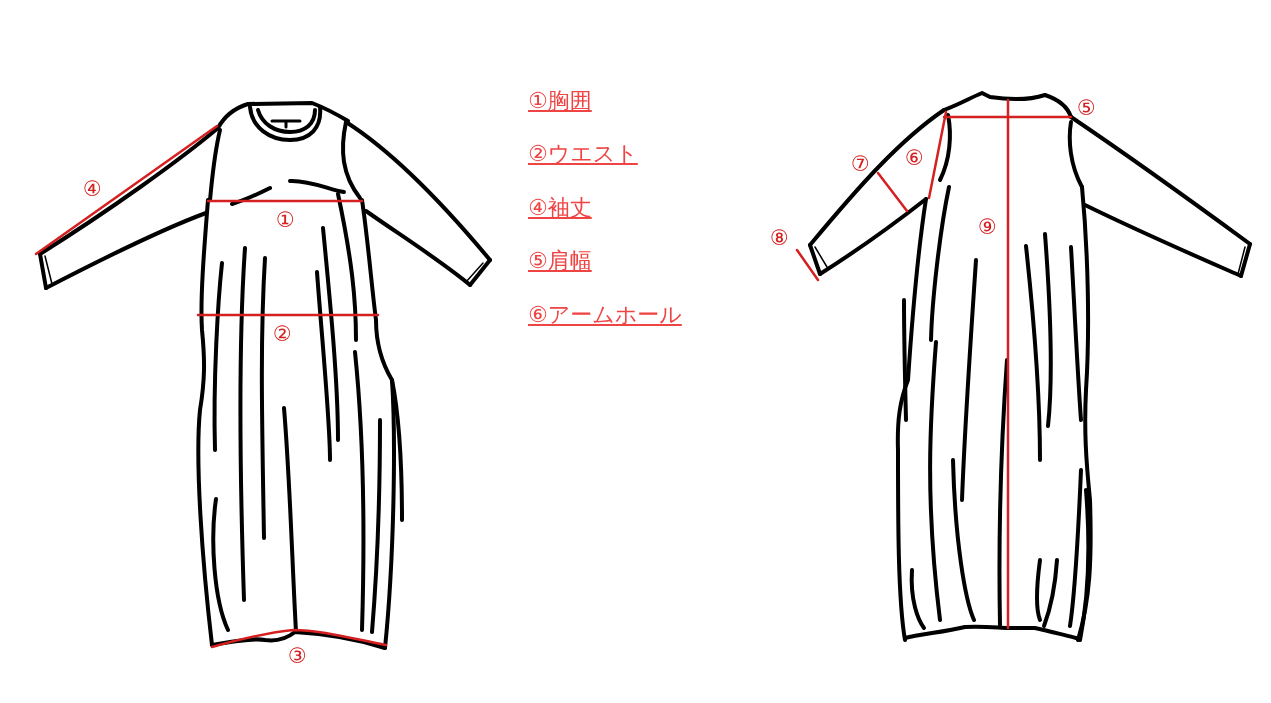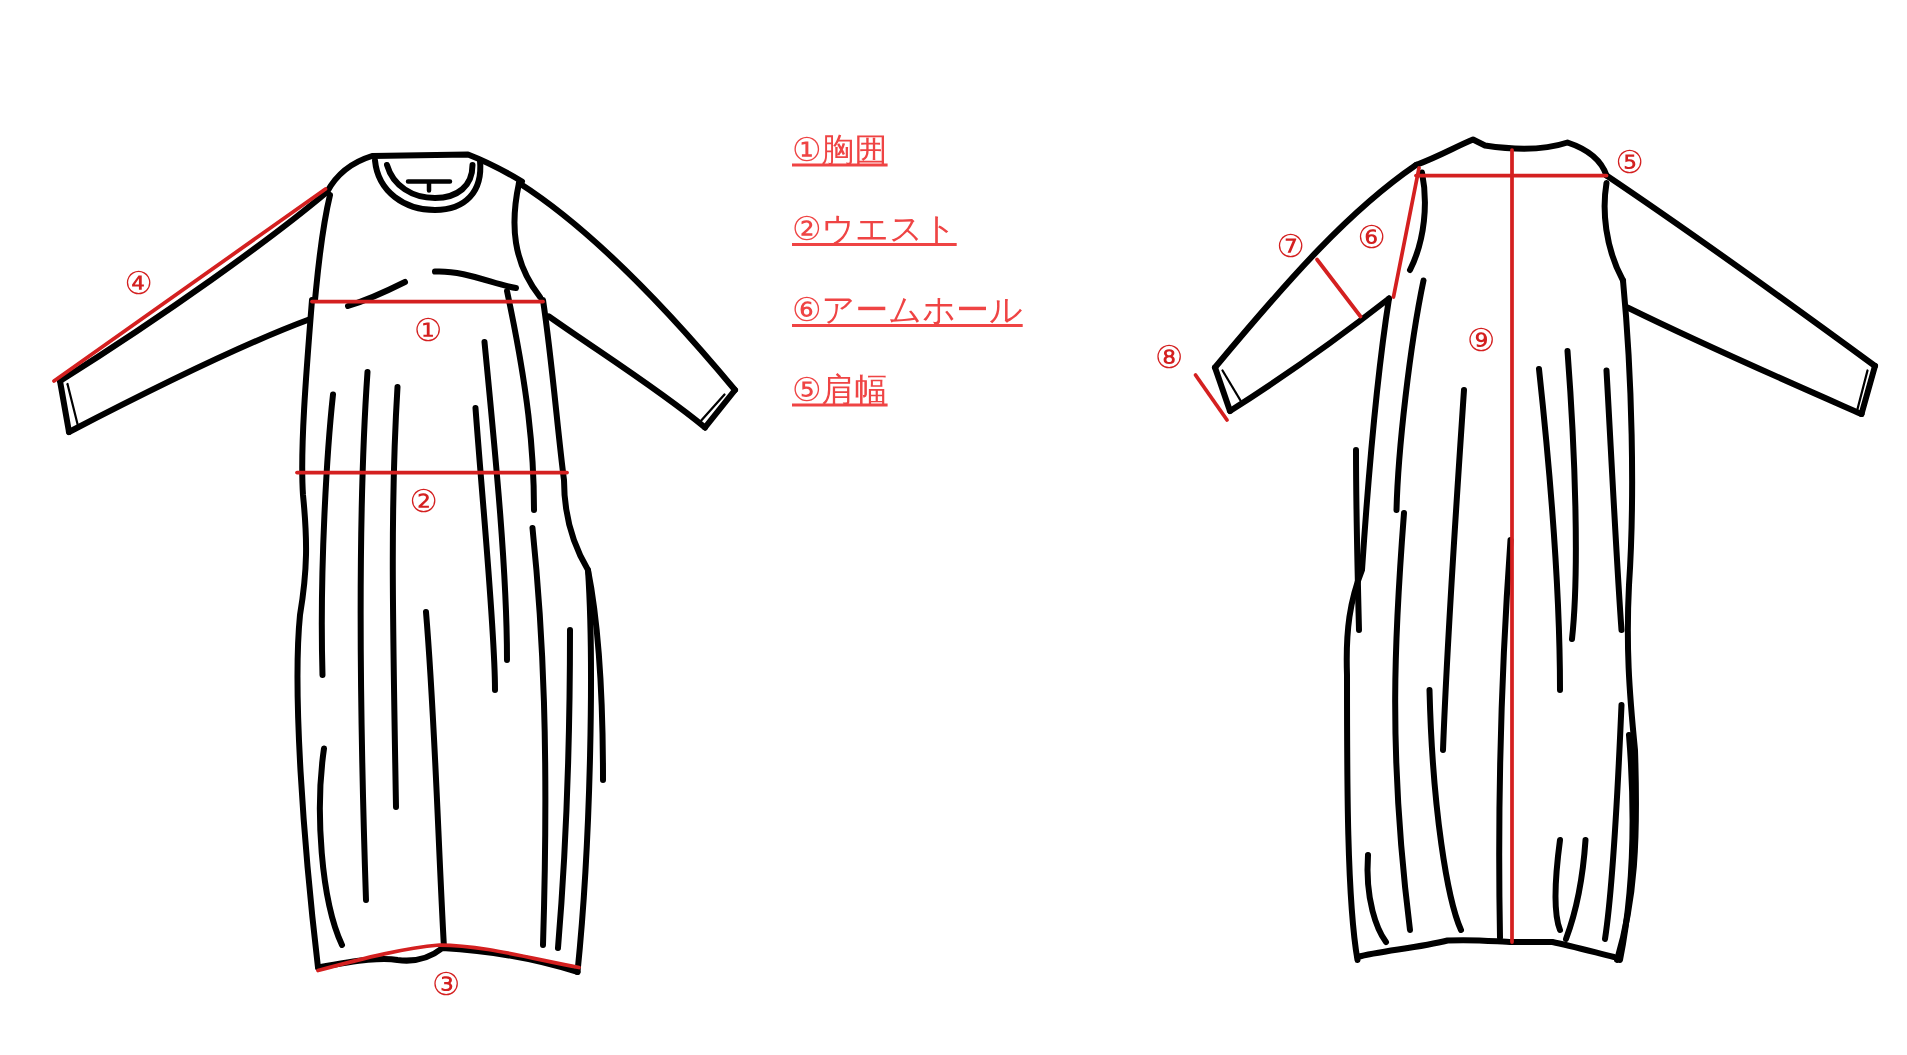--- a/index.html
+++ b/index.html
@@ -112,16 +112,17 @@
     <text class="svg-label" x="1077" y="115">⑤</text>
     <text class="svg-label" x="905" y="165">⑥</text>
     <text class="svg-label" x="851" y="171">⑦</text>
     <text class="svg-label" x="770" y="245">⑧</text>
     <text class="svg-label" x="978" y="234">⑨</text>
   </svg>
 
   <div class="legend">
     <div class="legend-item">①胸囲</div>
     <div class="legend-item">②ウエスト</div>
+    <div class="legend-item">④袖丈</div>
+    <div class="legend-item">⑤肩幅</div>
     <div class="legend-item">⑥アームホール</div>
-    <div class="legend-item">⑤肩幅</div>
   </div>
 </div>
 
 </body></html>

